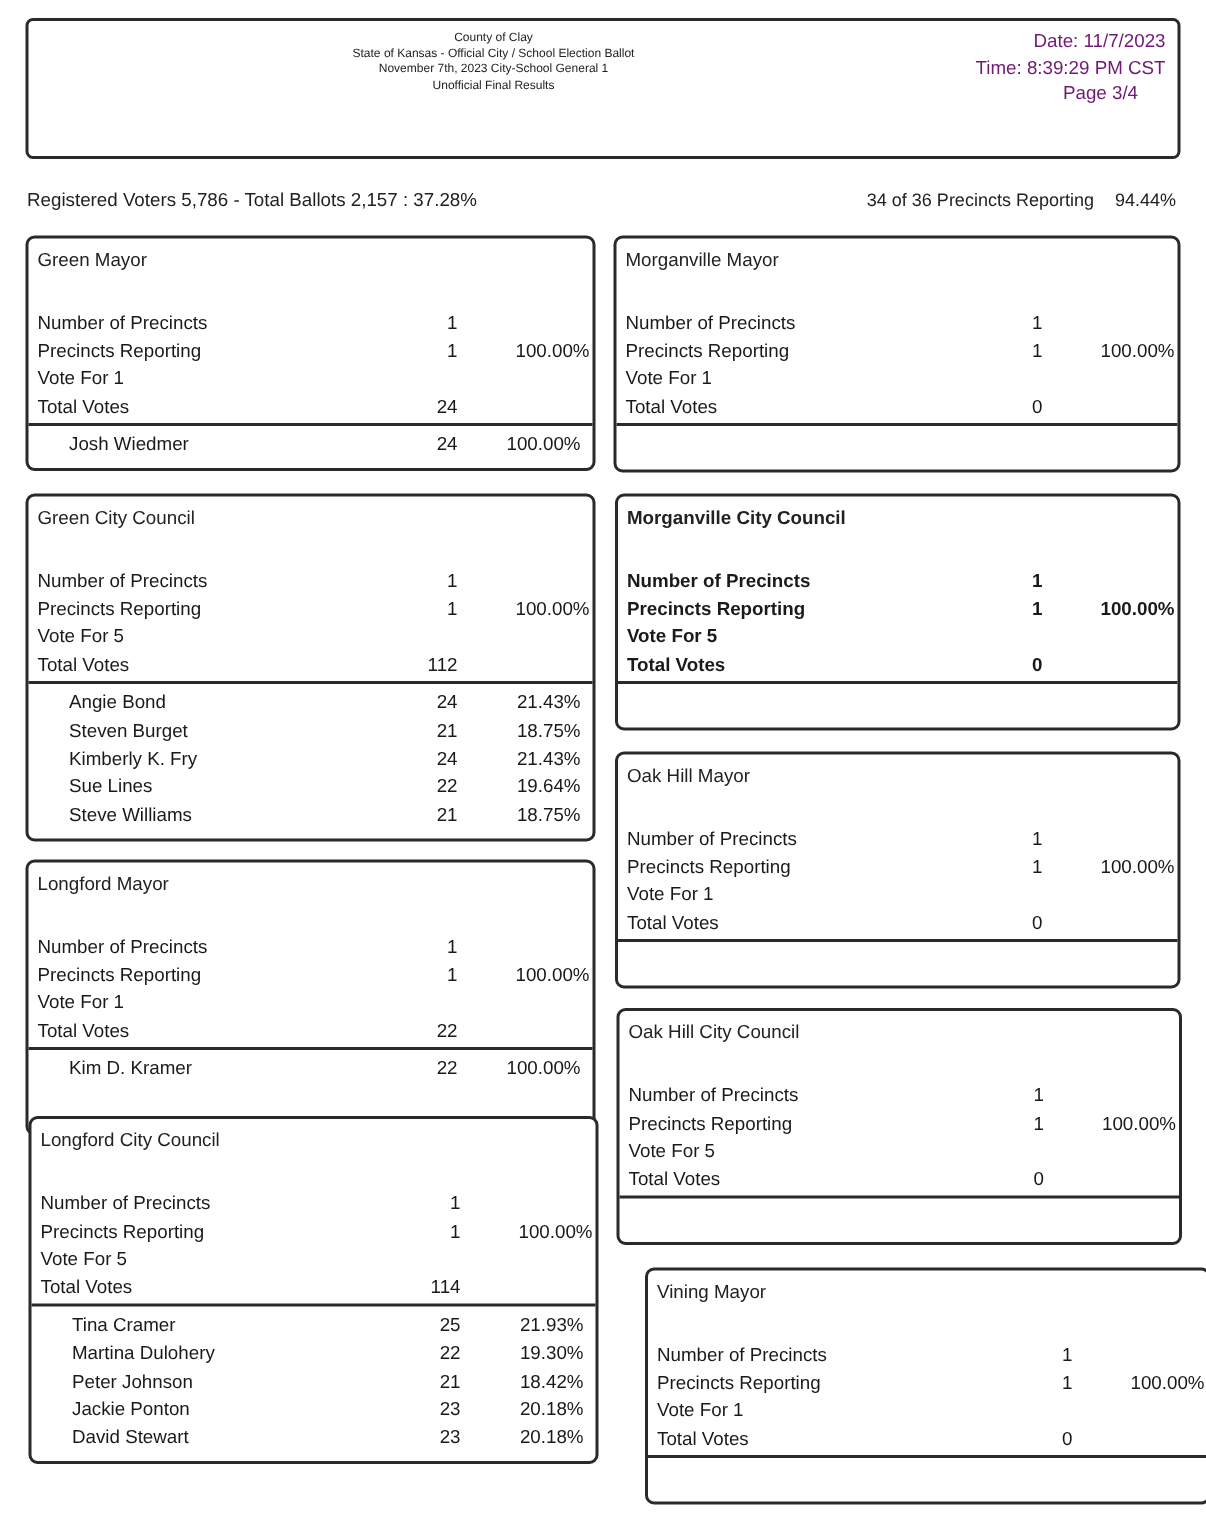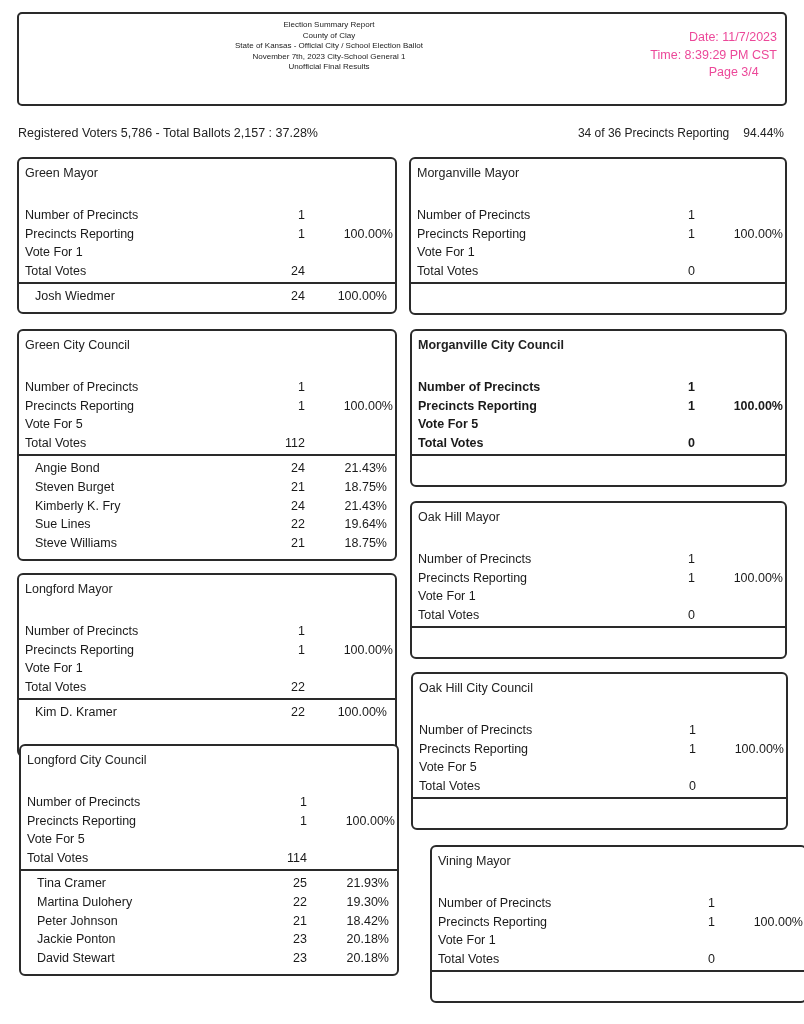--- a/index.html
+++ b/index.html
@@ -9,22 +9,22 @@
     }
     .header-box {
       position: absolute; left: 17px; top: 12px; width: 770px; height: 94px;
       border: 2px solid #2a2a2a; border-radius: 5px; box-sizing: border-box;
     }
     .header-center {
       position: absolute; left: 150px; top: 6px; width: 320px; text-align: center;
       font-size: 8px; line-height: 10.5px; color: #222;
     }
     .header-right {
-      position: absolute; right: 8px; top: 15px; text-align: right;
-      font-size: 12.5px; line-height: 17.5px; color: #ec4899;
+      position: absolute; right: 8px; top: 5px; text-align: right;
+      font-size: 12.5px; line-height: 17.5px; color: #701a75;
     }
     .header-right .page { display: block; text-align: center; padding-left: 40px; }
     .summary-left {
       position: absolute; left: 18px; top: 126px; font-size: 12.5px; color: #222;
     }
     .summary-right {
       position: absolute; right: 20px; top: 126px; font-size: 12px; color: #222;
     }
     .summary-right .pct { margin-left: 14px; }
     .contest {
@@ -37,30 +37,29 @@
     .stats { position: absolute; left: 6px; right: 0; font-size: 12.5px; }
     .stat-row { position: relative; height: 18.5px; line-height: 18.5px; }
     .stat-row .label { position: absolute; left: 0; }
     .stat-row .num { position: absolute; right: 90px; text-align: right; }
     .stat-row .pct { position: absolute; right: 2px; text-align: right; }
     .divider {
       position: absolute; left: 0; right: 0; height: 0; border-top: 2px solid #2a2a2a;
     }
     .cands { position: absolute; left: 12px; right: 0; font-size: 12.5px; }
     .cand-row { position: relative; height: 18.8px; line-height: 18.8px; }
-    .cand-row .label { position: absolute; left: 4px; text-align: center; }
+    .cand-row .label { position: absolute; left: 15px; text-align: center; }
     .cand-row .num { position: absolute; right: 90px; text-align: right; }
     .cand-row .pct { position: absolute; right: 8px; text-align: right; }
   </style>
 </head>
 <body>
 
 <div class="header-box">
   <div class="header-center">
-    <div>Election Summary Report</div>
     <div>County of Clay</div>
     <div>State of Kansas - Official City / School Election Ballot</div>
     <div>November 7th, 2023 City-School General 1</div>
     <div>Unofficial Final Results</div>
   </div>
   <div class="header-right">
     <div>Date: 11/7/2023</div>
     <div>Time: 8:39:29 PM CST</div>
     <span class="page">Page 3/4</span>
   </div>

